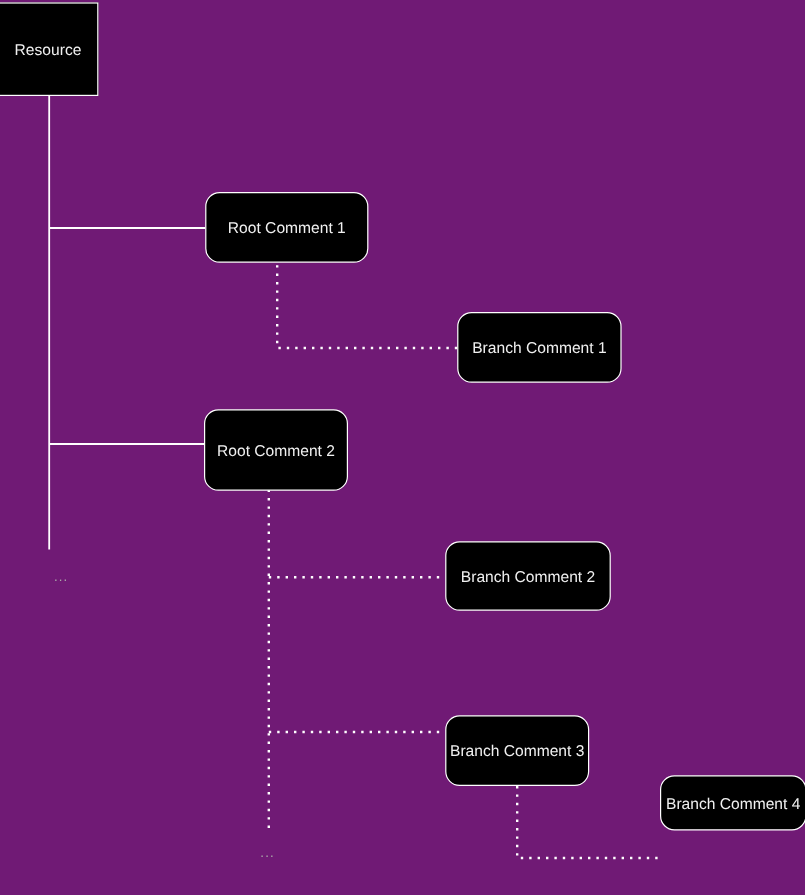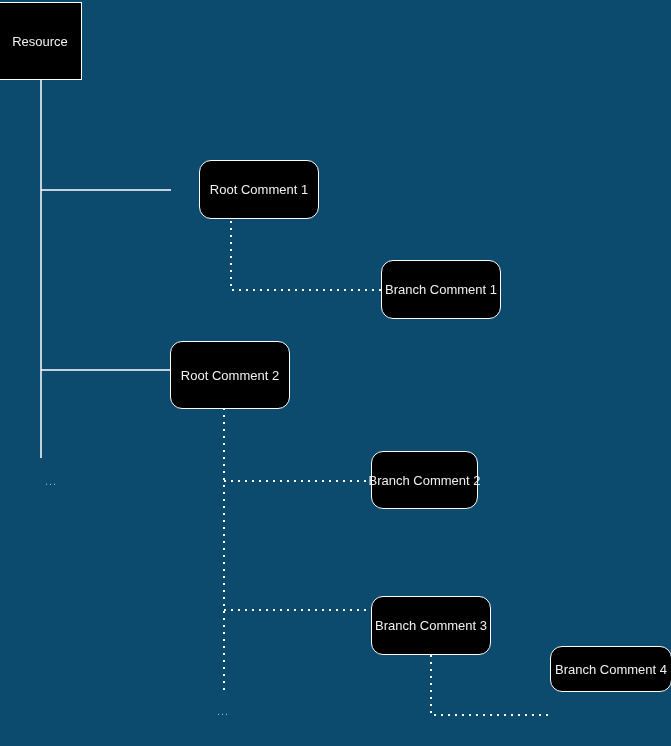--- a/index.html
+++ b/index.html
@@ -4,21 +4,21 @@
 <style>
   html, body {
     margin: 0;
     padding: 0;
     background: #141414;
   }
   .canvas {
     position: relative;
     width: 671px;
     height: 746px;
-    background: #0c4a6e;
+    background: #701a75;
     overflow: hidden;
     font-family: "Liberation Sans", sans-serif;
   }
   .connectors {
     position: absolute;
     top: 0;
     left: 0;
   }
   .node {
     position: absolute;
@@ -37,24 +37,24 @@
   .node.rounded {
     border-radius: 12px;
   }
   .node-resource {
     left: -2px;
     top: 2px;
     width: 84px;
     height: 78px;
     border-radius: 0;
   }
-  .node-root1   { left: 171px; top: 160px; width: 120px; height: 59px; margin-left: 28px; }
-  .node-branch1 { left: 381px; top: 260px; width: 120px; height: 59px; }
+  .node-root1   { left: 171px; top: 160px; width: 136px; height: 59px; }
+  .node-branch1 { left: 381px; top: 260px; width: 137px; height: 59px; }
   .node-root2   { left: 170px; top: 341px; width: 120px; height: 68px; }
-  .node-branch2 { left: 371px; top: 451px; width: 107px; height: 58px; }
+  .node-branch2 { left: 371px; top: 451px; width: 138px; height: 58px; }
   .node-branch3 { left: 371px; top: 581px; width: 120px; height: 59px; margin-top: 15px; }
   .node-branch4 { left: 550px; top: 646px; width: 122px; height: 46px; }
   .ellipsis {
     position: absolute;
     color: #aaaaaa;
     font-size: 11px;
     line-height: 12px;
     width: 18px;
     text-align: center;
     letter-spacing: 1px;

